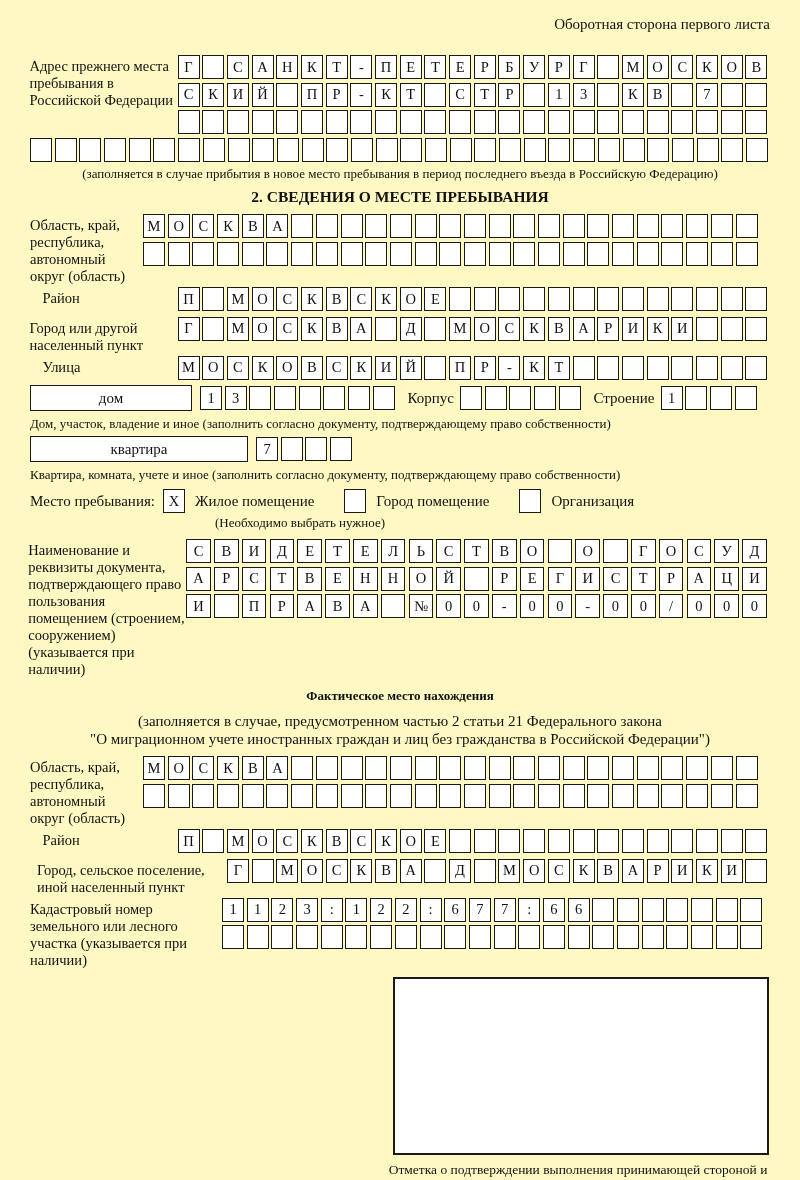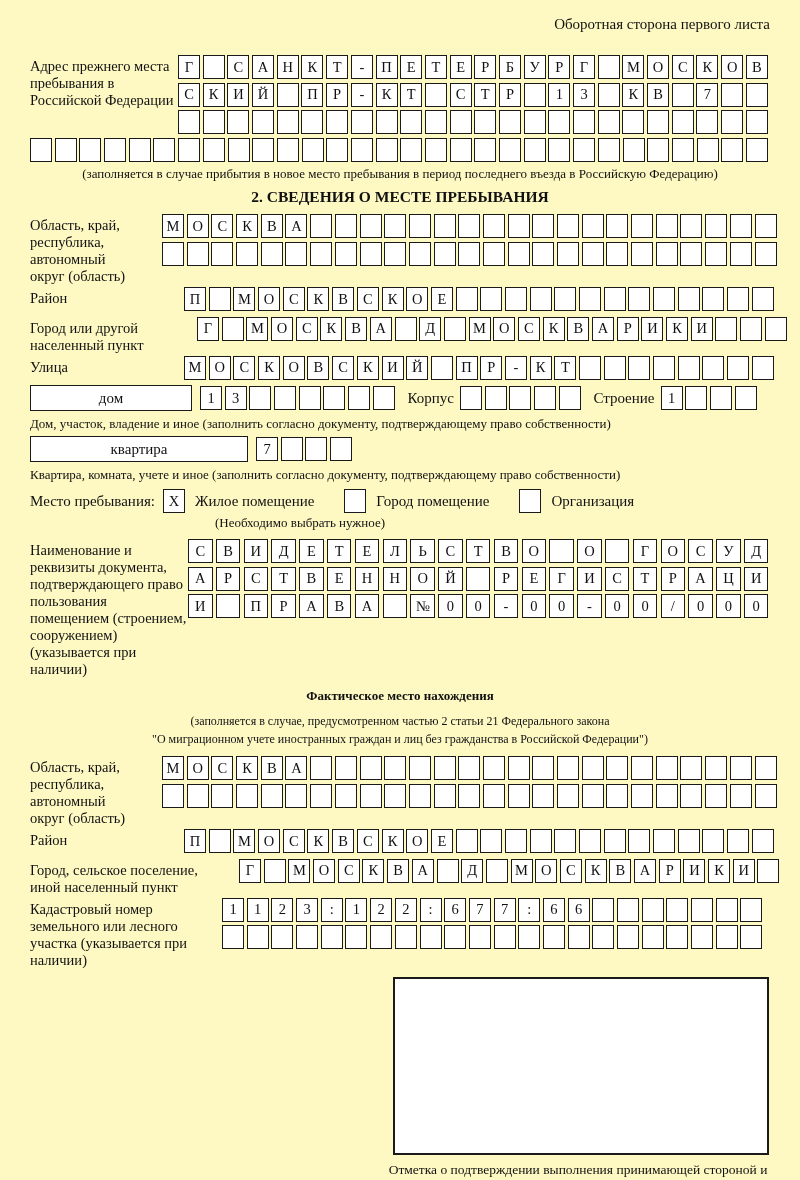--- a/index.html
+++ b/index.html
@@ -3,21 +3,21 @@
 <meta charset="utf-8">
 <style>
   html,body{margin:0;padding:0;background:#fff;}
   .page{
     width:800px;height:1180px;box-sizing:border-box;
     padding:16px 30px 0 30px;background:#fef9c3;color:#111;
     font-family:"Liberation Serif","DejaVu Serif",serif;font-size:15px;
     overflow:hidden;
   }
   .hdr{text-align:right;font-size:15px;margin-bottom:22px;}
-  .frow{display:flex;align-items:flex-start;}
+  .frow{display:flex;align-items:flex-start;justify-content:flex-end;}
   .label{font-size:14.5px;line-height:17px;padding-top:3px;flex:0 0 auto;}
   .w-prev{width:148px;}
   .w-reg{width:113px;}
   .w-raion{width:135px;}
   .w-city{width:148px;}
   .w-street{width:135px;}
   .w-doc{width:158px;}
   .w-city2{width:190px;}
   .w-cad{width:192px;}
   .cellcol{flex:1 1 auto;}
@@ -40,25 +40,25 @@
   .housebox{width:162px;margin-right:8px;}
   .aptbox{width:218px;margin-right:8px;}
   .inline-lbl{font-size:15px;line-height:26px;margin:0 6px 0 10px;flex:0 0 auto;}
   .houserow{display:flex;align-items:center;margin:2px 0 4px 0;}
   .stayrow{display:flex;align-items:center;margin:6px 0 2px 0;}
   .stayrow .cell{margin:0 10px 0 8px;}
   .staylbl{font-size:15px;}
   .opt{font-size:15px;margin-right:22px;}
   .choose-note{font-size:13px;margin:0 0 8px 185px;}
   .fact-title{text-align:center;font-weight:bold;font-size:13px;margin:10px 0 8px 0;}
-  .fact-note{text-align:center;font-size:12px;line-height:18px;}
+  .fact-note{text-align:center;font-size:15px;line-height:18px;}
   .fact-notes{margin-bottom:8px;}
   .stampbox{width:372px;height:174px;border:2px solid #1a1a1a;margin:8px 0 6px 363px;background:#fff;}
   .stampcap{width:440px;margin-left:328px;text-align:center;font-size:13.5px;line-height:18px;}
-  .mb2{margin-bottom:2px;gap:19px;}
+  .mb2{margin-bottom:2px;}
   .mb6{margin-bottom:6px;}
 </style>
 </head>
 <body>
 
 <div class="page">
 
   <div class="hdr">Оборотная сторона первого листа</div>
 
   <div class="frow">

